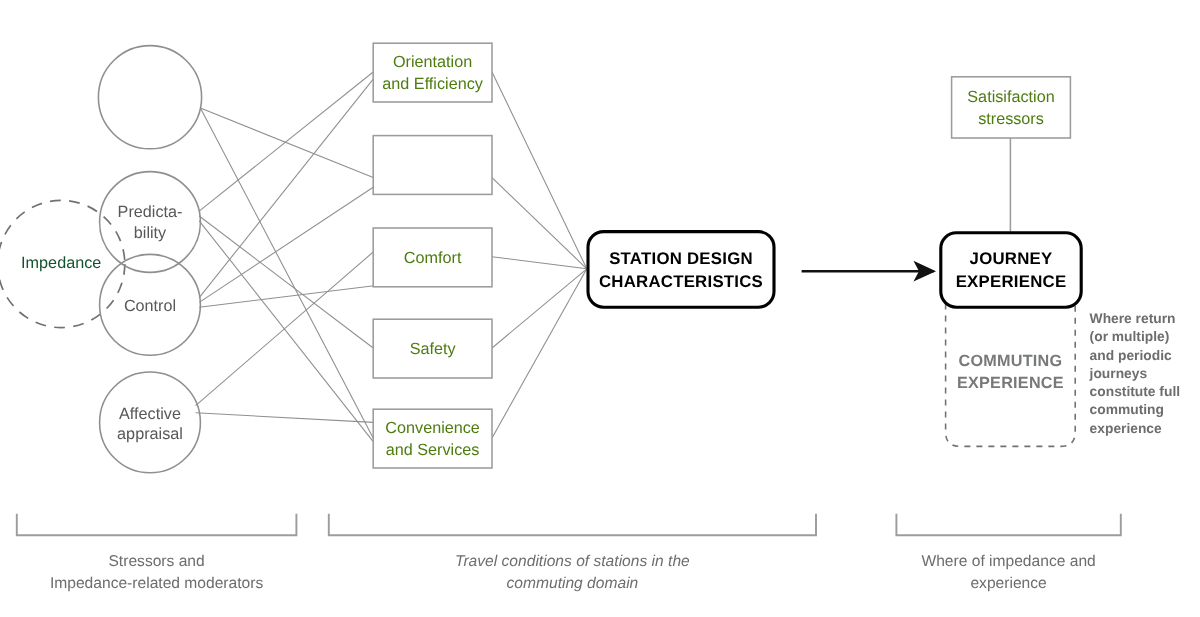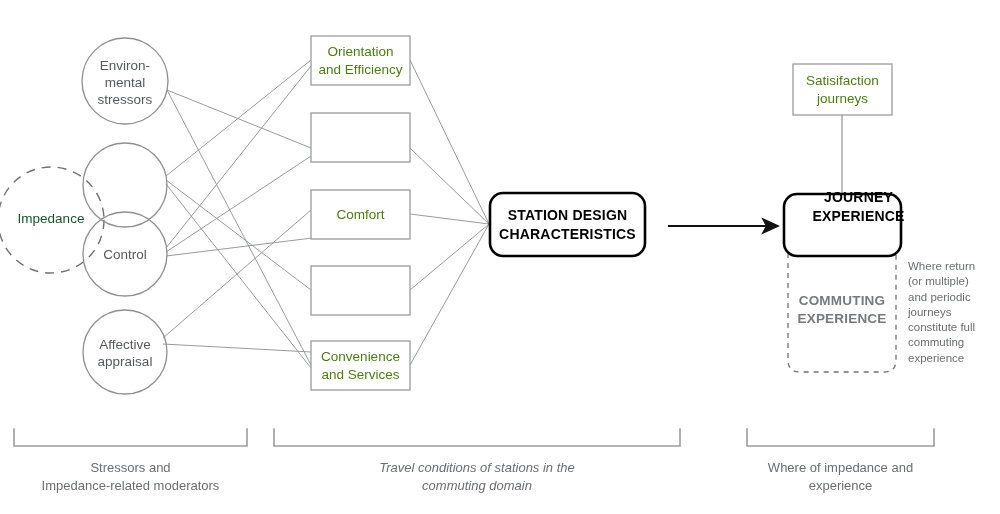--- a/index.html
+++ b/index.html
@@ -148,46 +148,46 @@
 
     <g stroke="#9a9c9e" stroke-width="1.6" fill="none" stroke-linecap="square">
       <path d="M 14 429 L 14 446 L 247 446 L 247 429"></path>
       <path d="M 274 429 L 274 446 L 680 446 L 680 429"></path>
       <path d="M 747 429 L 747 446 L 934 446 L 934 429"></path>
     </g>
   </svg>
 
   <div class="impedance-label" style="left:2px; top:211px; width:98px;">Impedance</div>
 
-  <div class="node-label circle-label" style="left:82px; top:51px; width:86px; height:62px;">Environ-
-mental
-stressors</div>
+  <div class="node-label circle-label" style="left:83px; top:164px; width:84px; height:42px;">Predicta-
+bility</div>
   <div class="node-label circle-label" style="left:83px; top:243px; width:84px; height:22px;">Control</div>
   <div class="node-label circle-label" style="left:83px; top:332px; width:84px; height:42px;">Affective
 appraisal</div>
 
   <div class="node-label box-label" style="left:311px; top:36px; width:99px; height:49px;">Orientation
 and Efficiency</div>
   <div class="node-label box-label" style="left:311px; top:190px; width:99px; height:49px;">Comfort</div>
+  <div class="node-label box-label" style="left:311px; top:266px; width:99px; height:49px;">Safety</div>
   <div class="node-label box-label" style="left:311px; top:341px; width:99px; height:49px;">Convenience
 and Services</div>
 
   <div class="node-label heavy-label" style="left:494px; top:193px; width:147px; height:63px;text-align:center;">STATION DESIGN
 CHARACTERISTICS</div>
 
   <div class="node-label box-label" style="left:793px; top:64px; width:99px; height:51px;">Satisifaction
-journeys</div>
-
-  <div class="node-label heavy-label" style="left:784px; top:176px; width:117px; height:62px;margin-left:16px;">JOURNEY
+stressors</div>
+
+  <div class="node-label heavy-label" style="left:784px; top:194px; width:117px; height:62px;">JOURNEY
 EXPERIENCE</div>
 
   <div class="node-label ghost-label" style="left:788px; top:288px; width:108px; height:44px;">COMMUTING
 EXPERIENCE</div>
 
-  <div class="side-note" style="left:908px; top:259px; width:92px;">Where return
+  <div class="side-note" style="left:908px; top:259px; width:92px;font-weight:bold;">Where return
 (or multiple)
 and periodic
 journeys
 constitute full
 commuting
 experience</div>
 
   <div class="caption" style="left:14px; top:459px; width:233px;">Stressors and
 Impedance-related moderators</div>
   <div class="caption" style="left:274px; top:459px; width:406px;font-style:italic;">Travel conditions of stations in the

